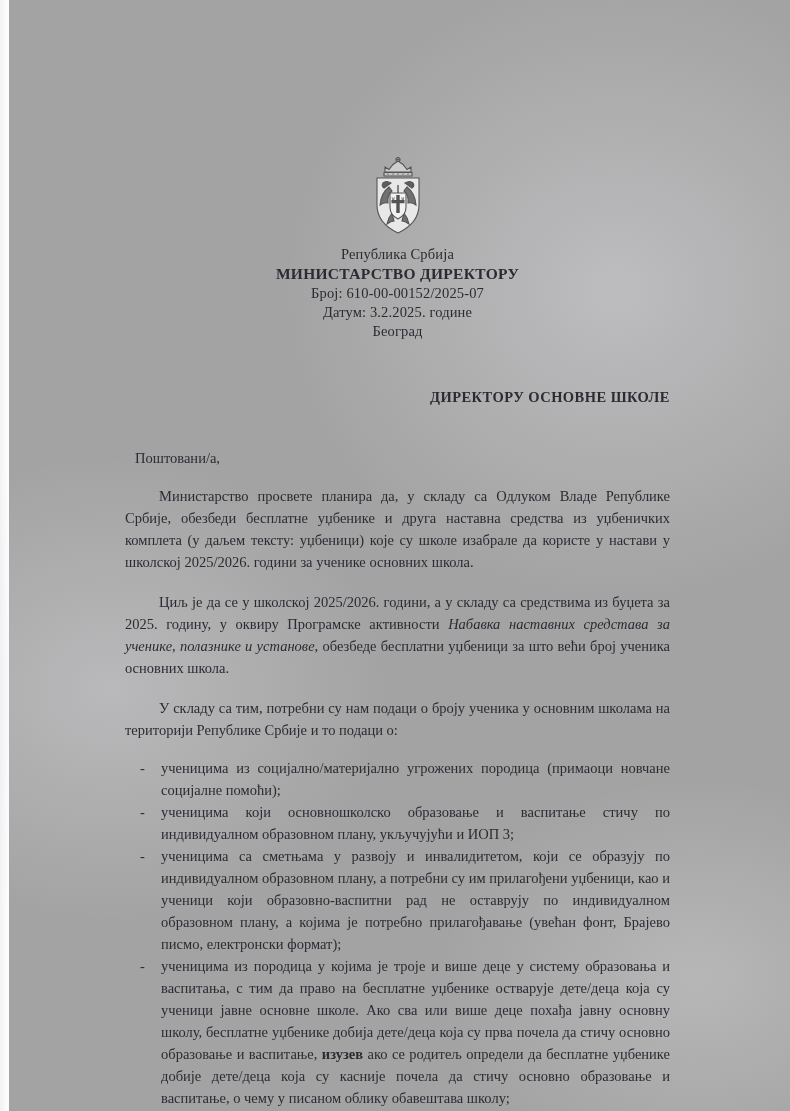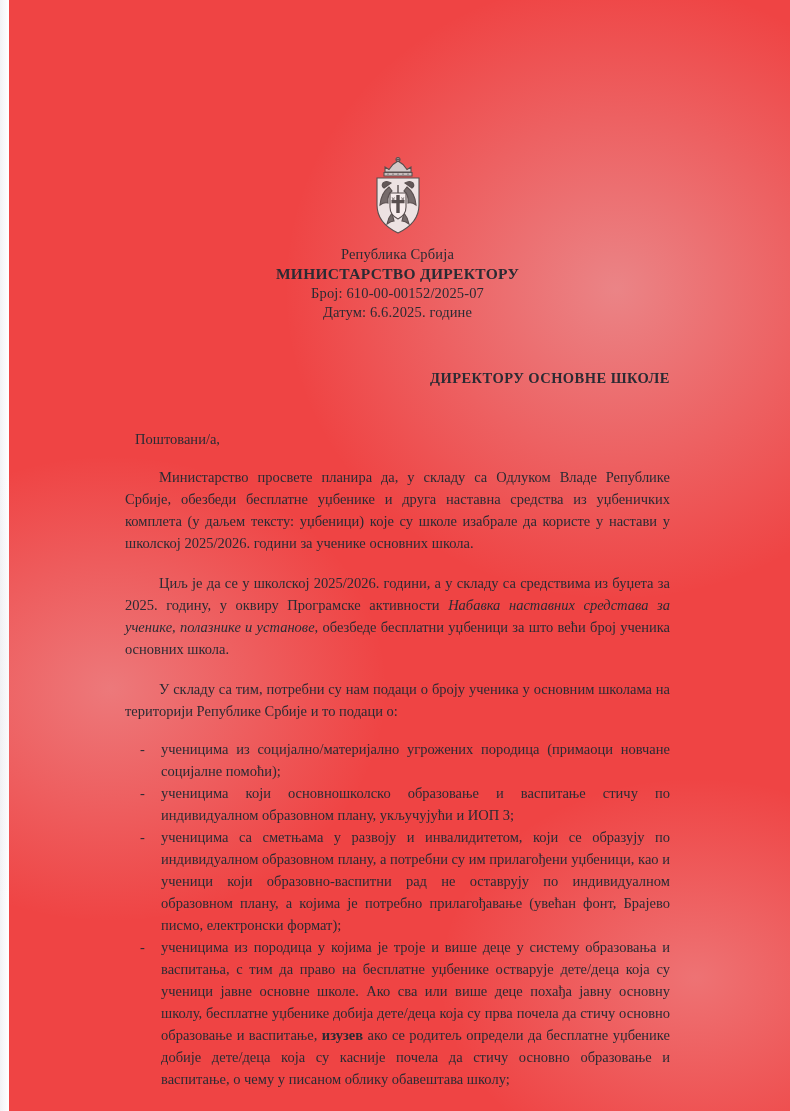--- a/index.html
+++ b/index.html
@@ -8,21 +8,21 @@
     background: #ffffff;
   }
   body {
     font-family: "Liberation Serif", "DejaVu Serif", serif;
     color: #2b2b33;
   }
   #page {
     position: relative;
     width: 790px;
     height: 1111px;
-    background: #ef4444;
+    background: #a3a3a3;
     overflow: hidden;
   }
   
   #page::before {
     content: "";
     position: absolute;
     left: 0; top: 0;
     width: 9px; height: 100%;
     background: linear-gradient(to right, #f2f2f4 0%, #f8f8fa 45%, #ffffff 100%);
     pointer-events: none;
@@ -162,21 +162,22 @@
           <path d="M25.2 42.4 q1.6 1.6 0 3.2 M27.4 42.4 q-1.6 1.6 0 3.2" stroke-width=".8"></path>
           <path d="M34.6 42.4 q1.6 1.6 0 3.2 M36.8 42.4 q-1.6 1.6 0 3.2" stroke-width=".8"></path>
         </g>
       </svg>
     </div>
 
     <div class="letterhead">
       <div class="lh-line">Република Србија</div>
       <div class="lh-line lh-ministry">МИНИСТАРСТВО ДИРЕКТОРУ</div>
       <div class="lh-line">Број: 610-00-00152/2025-07</div>
-      <div class="lh-line">Датум: 6.6.2025. године</div>
+      <div class="lh-line">Датум: 3.2.2025. године</div>
+      <div class="lh-line">Београд</div>
     </div>
 
     <div class="addressee">ДИРЕКТОРУ ОСНОВНЕ ШКОЛЕ</div>
 
     <div class="salutation">Поштовани/а,</div>
 
     <div>
       <p class="body-par"><span>Министарство просвете планира да, у складу са Одлуком Владе Републике Србије, обезбеди бесплатне уџбенике и друга наставна средства из уџбеничких комплета (у даљем тексту: уџбеници) које су школе изабрале да користе у настави у школској 2025/2026. години за ученике основних школа.</span></p>
       <p class="body-par"><span>Циљ је да се у школској 2025/2026. години, а у складу са средствима из буџета за 2025. годину, у оквиру Програмске активности </span><em>Набавка наставних средстава за ученике, полазнике и установе</em><span>, обезбеде бесплатни уџбеници за што већи број ученика основних школа.</span></p>
       <p class="body-par"><span>У складу са тим, потребни су нам подаци о броју ученика у основним школама на територији Републике Србије и то подаци о:</span></p>

